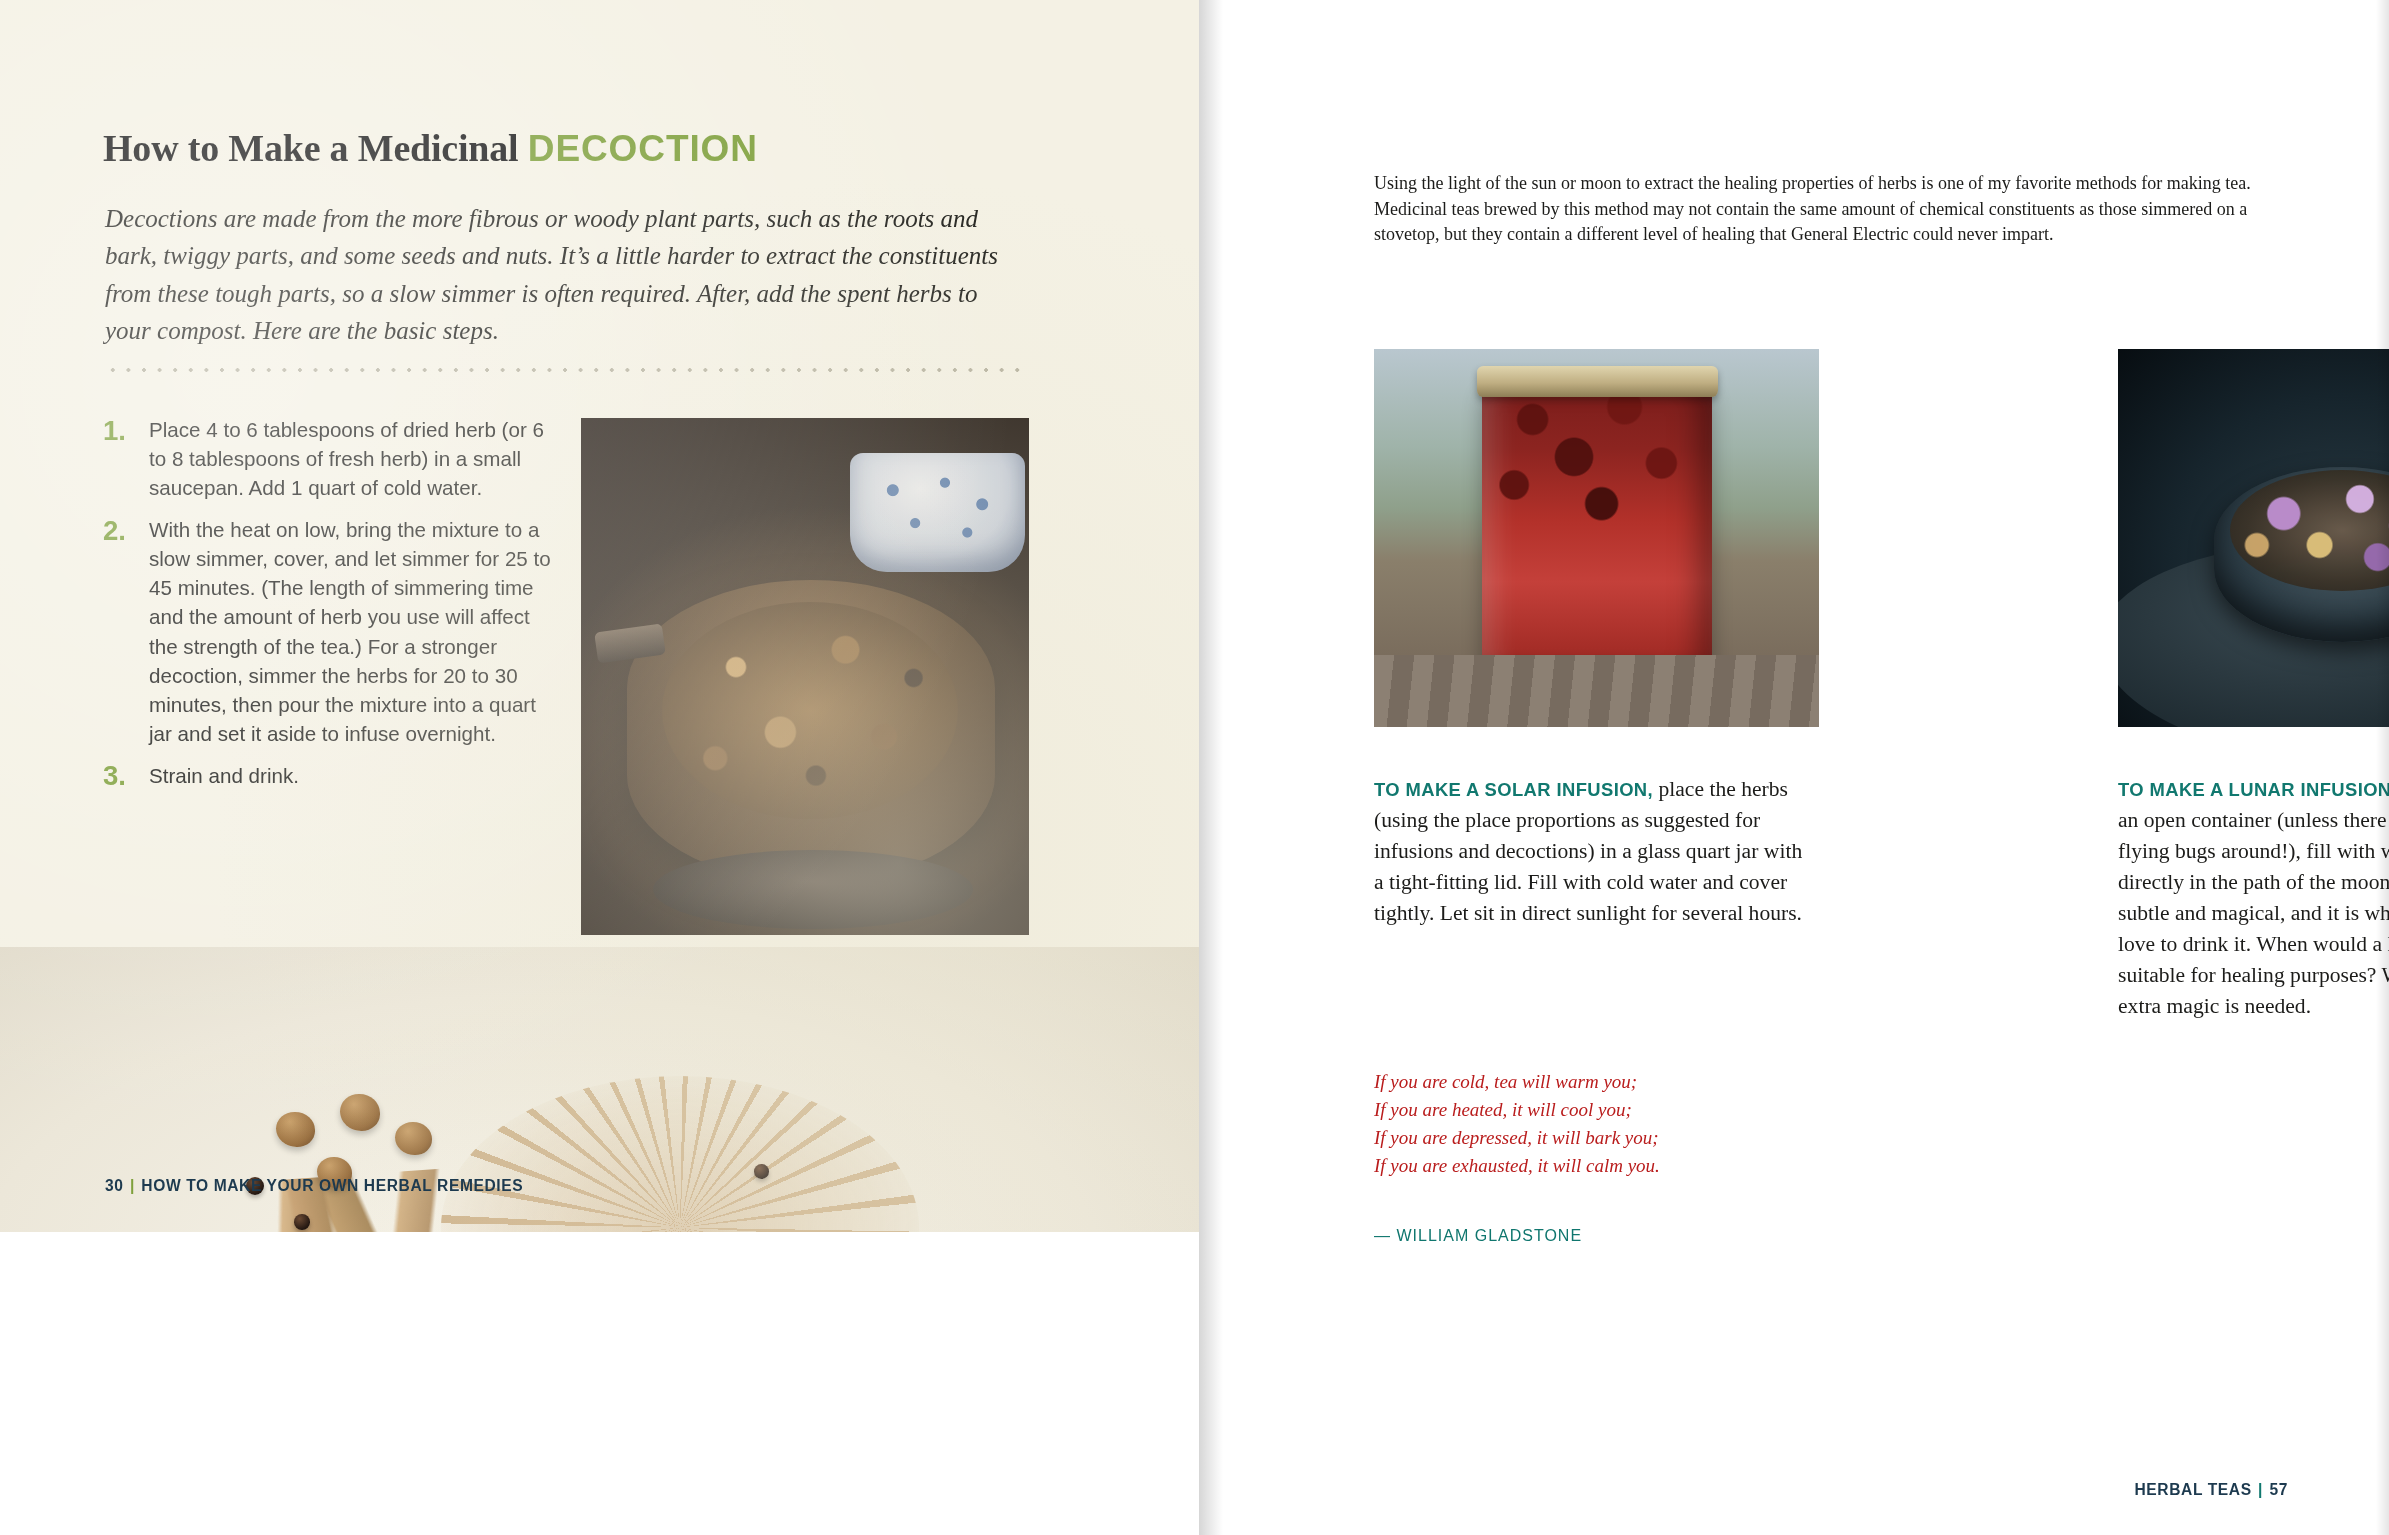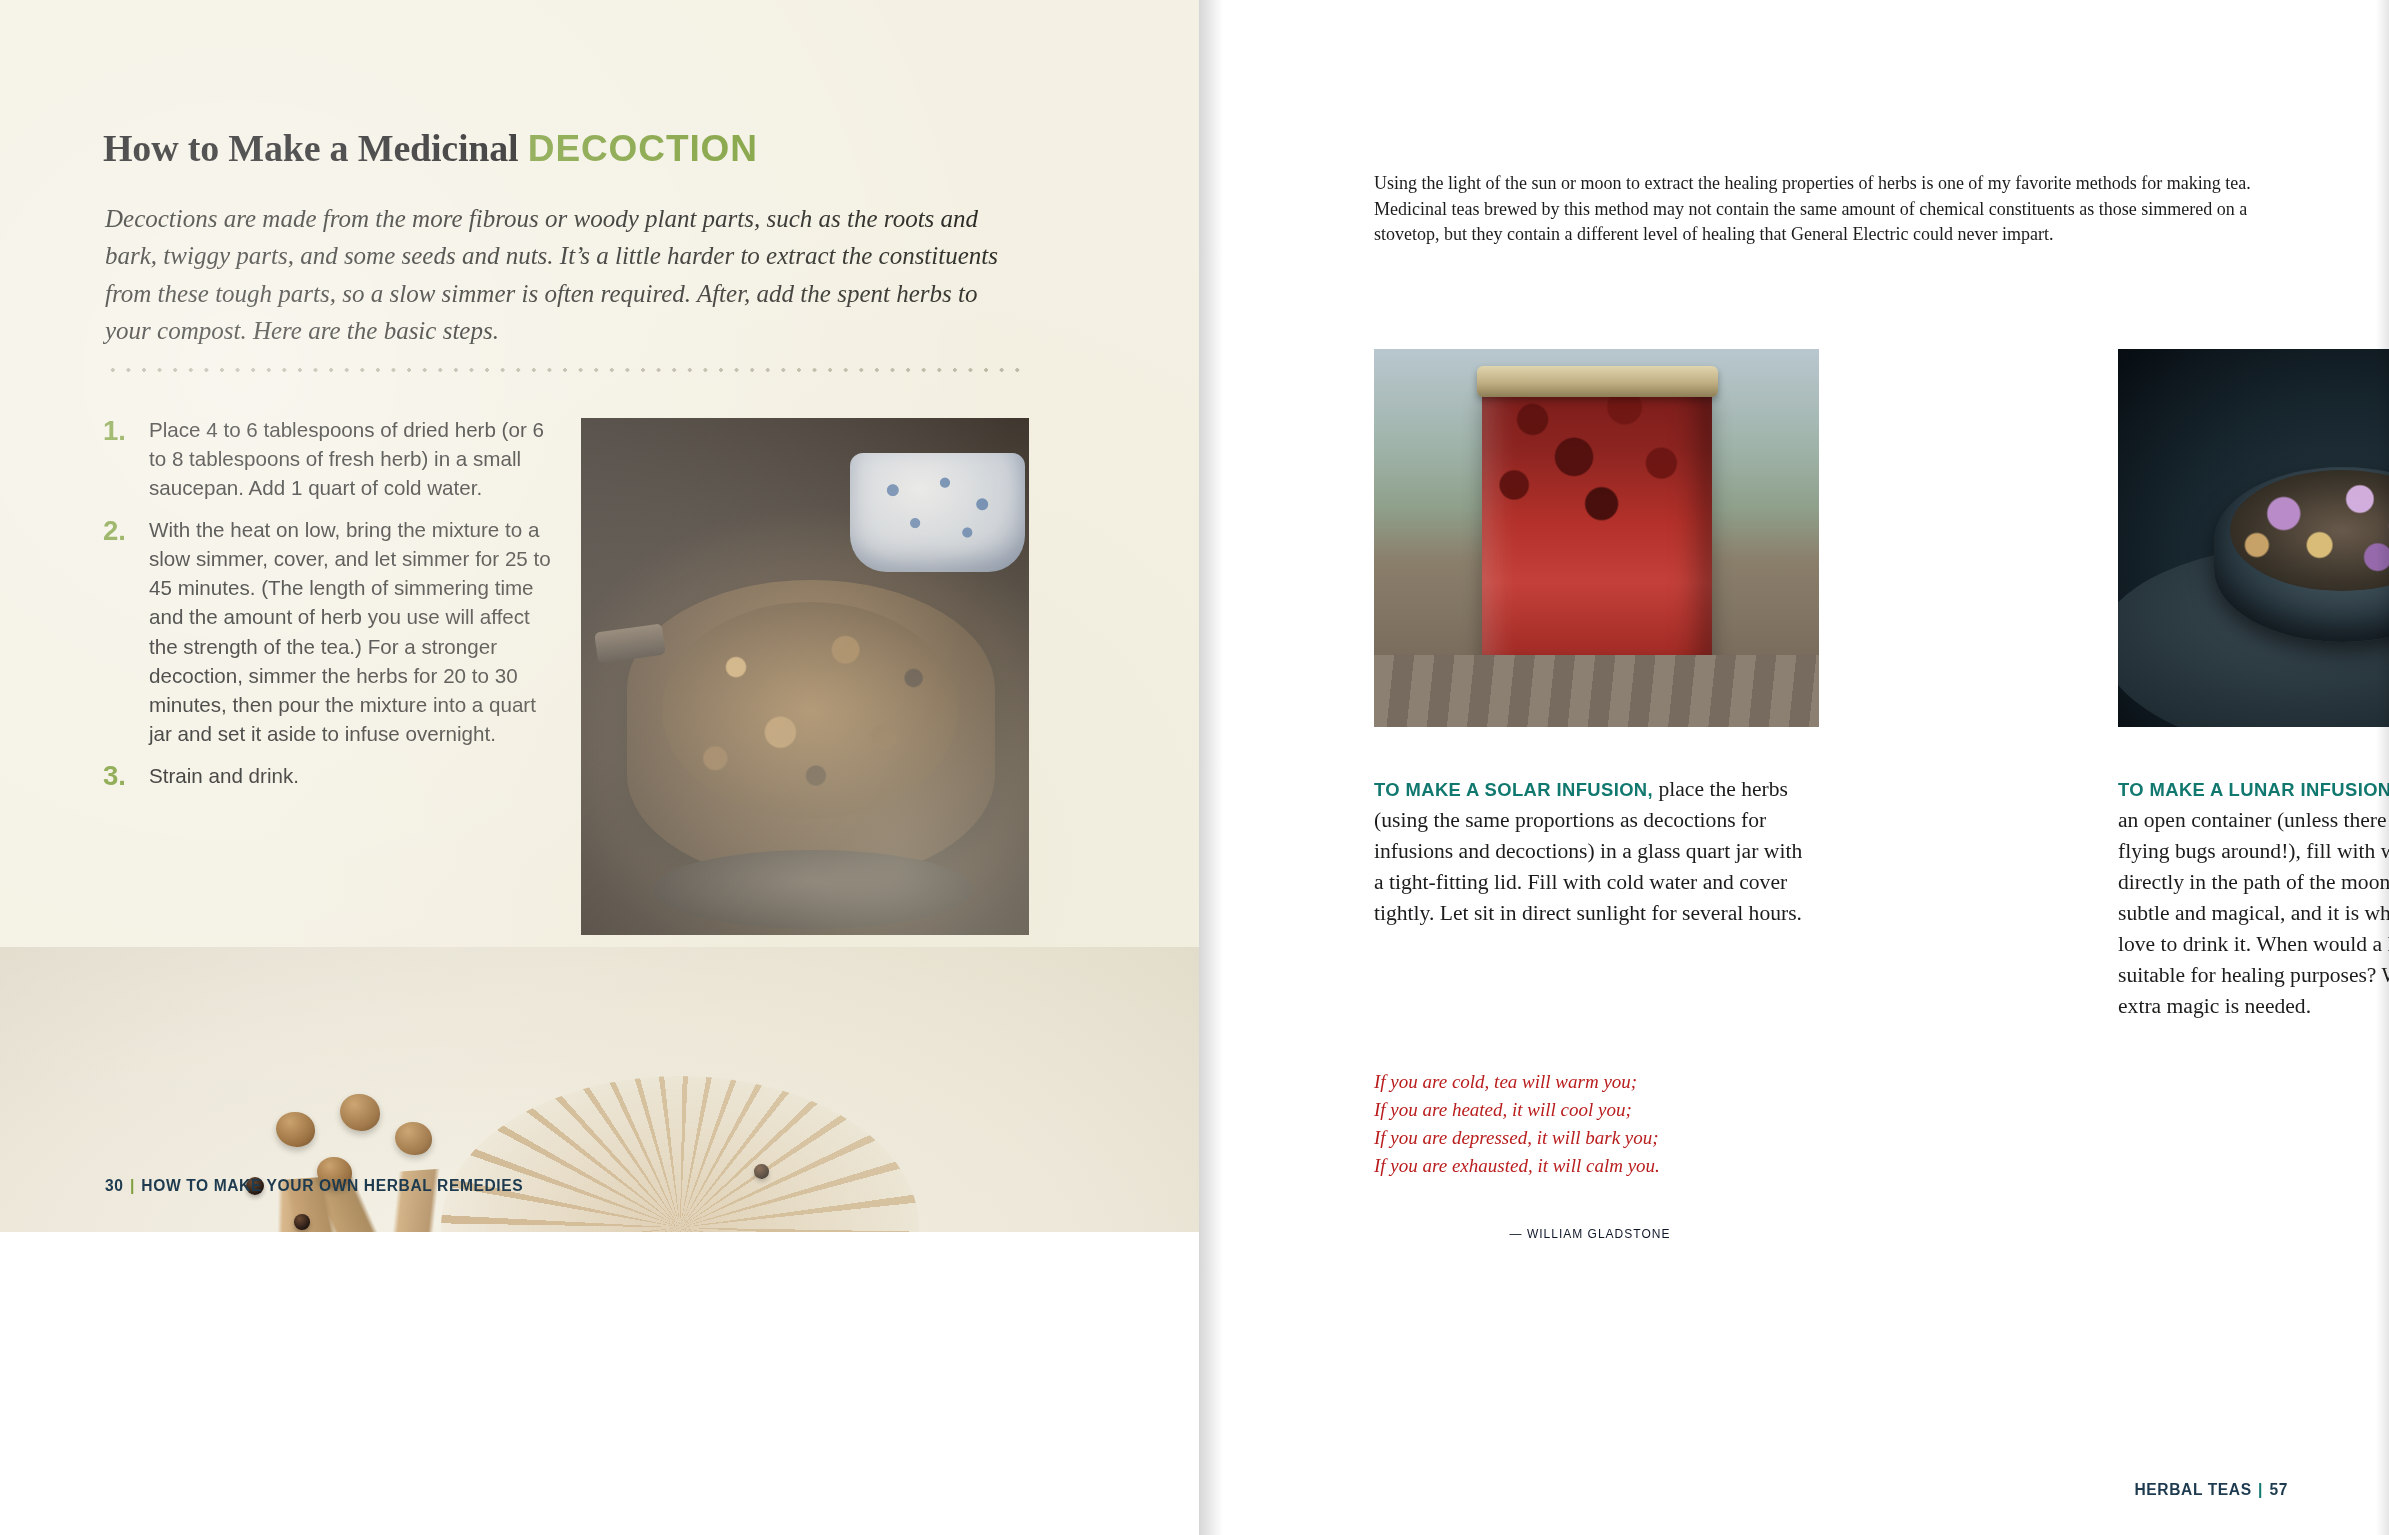--- a/index.html
+++ b/index.html
@@ -444,25 +444,25 @@
     font-style: italic;
     font-size: 19px;
     line-height: 1.47;
     color: #b91c1c;
   }
   .quote-attr {
     position: absolute;
     left: 175px;
     top: 1227px;
     width: 432px;
-    text-align: center;
-    font-family: "Liberation Sans", sans-serif;
-    font-size: 12px;
+    text-align: left;
+    font-family: "Liberation Sans", sans-serif;
+    font-size: 16px;
     letter-spacing: 1px;
-    color: #0f172a;
+    color: #0f766e;
   }
   .folio-right {
     position: absolute;
     right: 101px;
     bottom: 37px;
     font-family: "Liberation Sans", sans-serif;
     font-size: 15.6px;
     font-weight: bold;
     letter-spacing: 0.6px;
     color: #1d3a4f;
@@ -571,21 +571,21 @@
     </div>
 
     <div class="photo-bowl" style="left:919px;" title="lunar infusion bowl">
       <div class="bowl-bg"></div>
       <div class="bowl-rock"></div>
       <div class="bowl-glass"></div>
       <div class="bowl-flowers"></div>
     </div>
 
     <p class="col-left-txt">
-      <span class="lead-in">TO MAKE A SOLAR INFUSION,</span><span> place the herbs (using the same proportions as decoctions for infusions and decoctions) in a glass quart jar with a tight-fitting lid. Fill with cold water and cover tightly. Let sit in direct sunlight for several hours.</span>
+      <span class="lead-in">TO MAKE A SOLAR INFUSION,</span><span> place the herbs (using the place proportions as suggested for infusions and decoctions) in a glass quart jar with a tight-fitting lid. Fill with cold water and cover tightly. Let sit in direct sunlight for several hours.</span>
     </p>
 
     <p class="col-right-txt">
       <span class="lead-in">TO MAKE A LUNAR INFUSION,</span><span> place the herbs in an open container (unless there are a lot of night-flying bugs around!), fill with water, and position directly in the path of the moonlight. Lunar tea is subtle and magical, and it is whispered that fairies love to drink it. When would a lunar infusion be suitable for healing purposes? Whenever a little extra magic is needed.</span>
     </p>
 
     <div class="quote">
       <div>If you are cold, tea will warm you;</div>
       <div>If you are heated, it will cool you;</div>
       <div>If you are depressed, it will bark you;</div>

